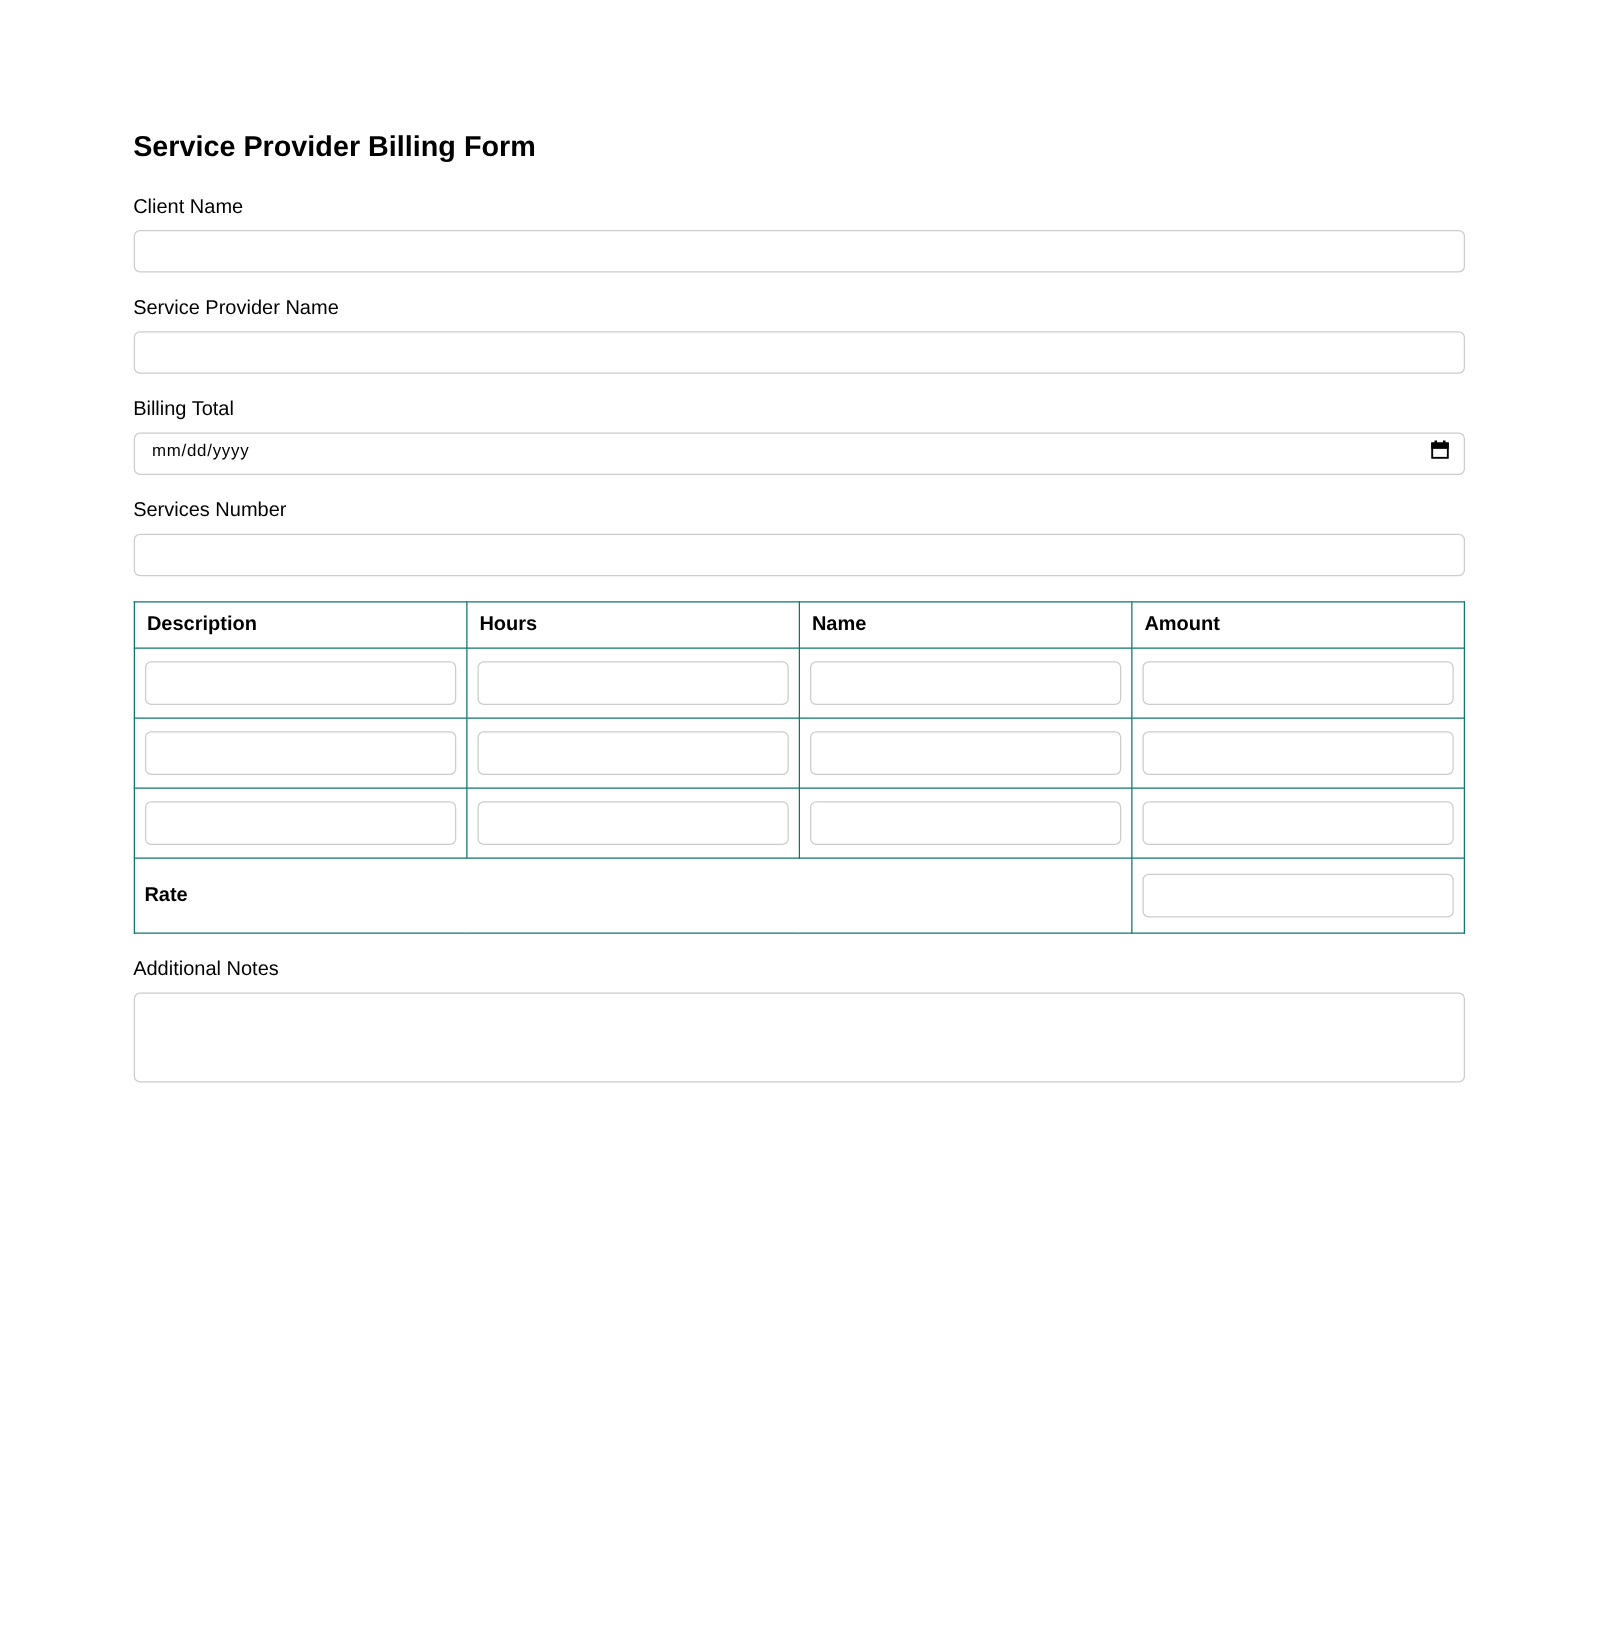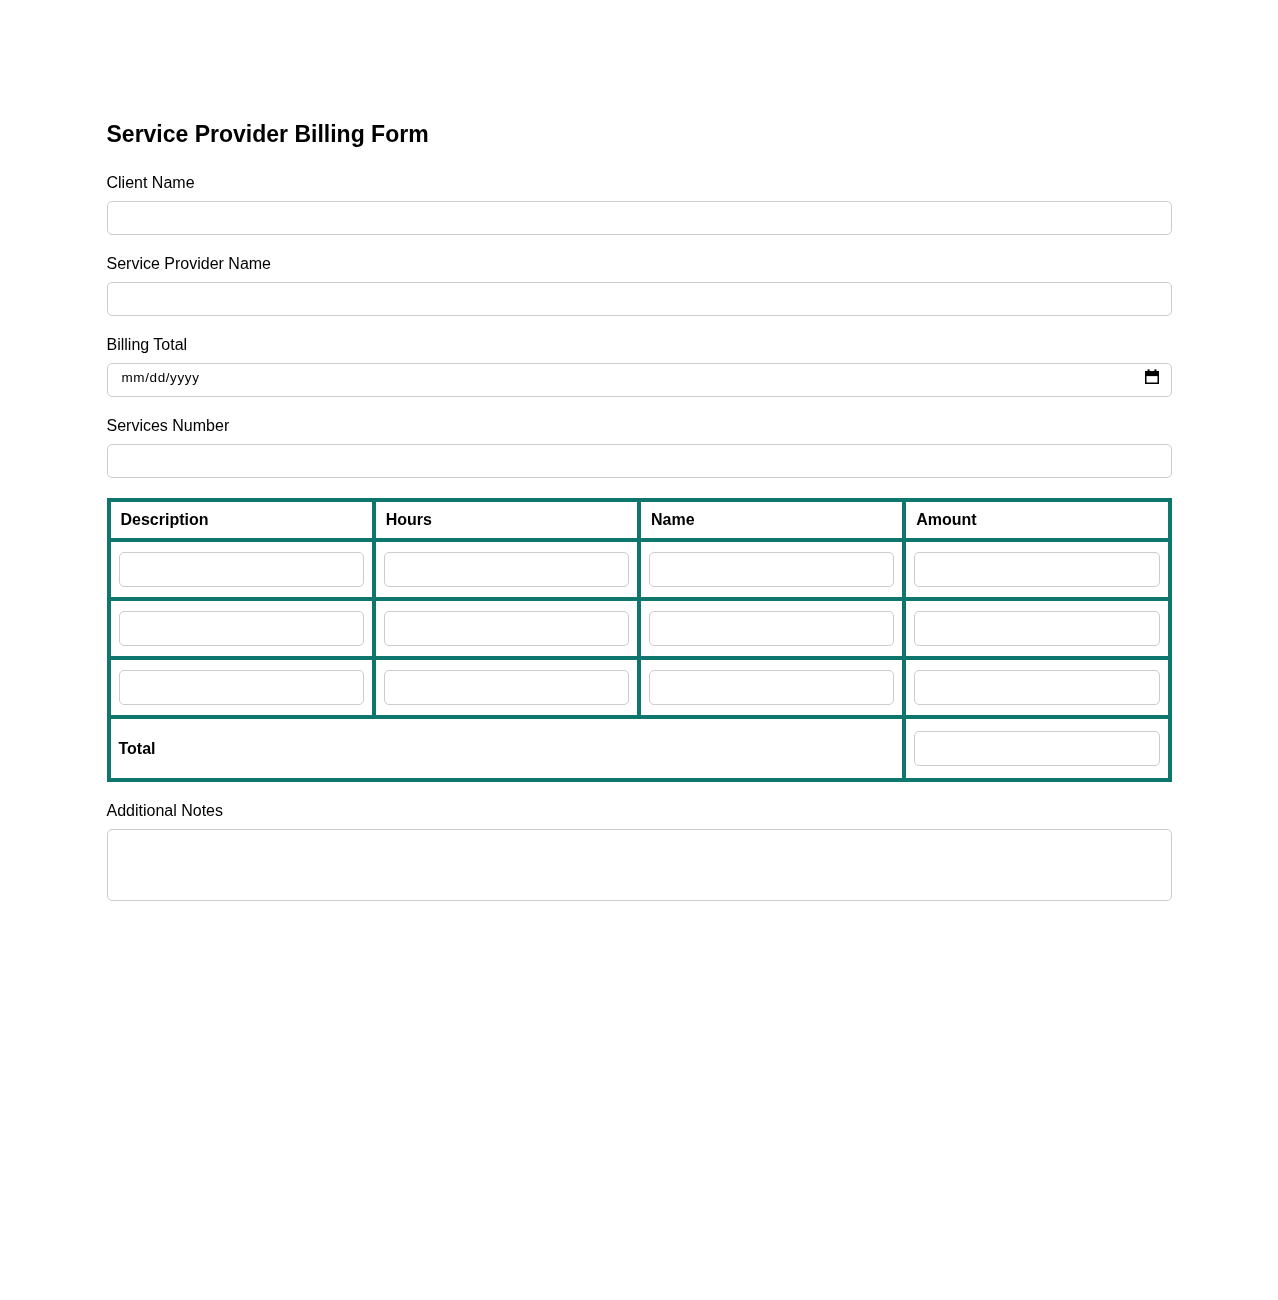--- a/index.html
+++ b/index.html
@@ -10,21 +10,21 @@
     font-family: "Liberation Sans", sans-serif;
     color: #000000;
   }
   body {
     width: 1278px;
     height: 1300px;
     overflow: hidden;
   }
   .container {
     width: 1065px;
-    margin: 17px auto;
+    margin: 0 auto;
     padding-top: 104px;
   }
   h1.page-title {
     font-size: 23px;
     font-weight: bold;
     margin: 0 0 27px 0;
     line-height: 1.15;
   }
   .field { margin-bottom: 20px; }
   .lbl {
@@ -64,21 +64,21 @@
     width: 18px;
     height: 18px;
     cursor: pointer;
   }
   table.svc {
     width: 100%;
     border-collapse: collapse;
     table-layout: fixed;
   }
   .svc th, .svc td {
-    border: 4px solid #0f766e;
+    border: 1px solid #0f766e;
   }
   .svc th {
     width: 25%;
     text-align: left;
     font-size: 16px;
     font-weight: bold;
     padding: 9px 10px;
   }
   .svc td {
     padding: 10px 8px;
@@ -201,21 +201,21 @@
               <input class="cell-input" type="text" value="" style="">
             </td>
           <td>
               <input class="cell-input" type="text" value="" style="">
             </td>
           <td>
               <input class="cell-input" type="text" value="" style="">
             </td>
         </tr>
         <tr class="total-row">
-          <td class="total-cell" colspan="3">Total</td>
+          <td class="total-cell" colspan="3">Rate</td>
           <td>
               <input class="cell-input" type="text" value="" style="">
             </td>
         </tr>
       </tbody>
     </table>
   </div>
 
   <div class="field">
     <label class="lbl">Additional Notes</label>

